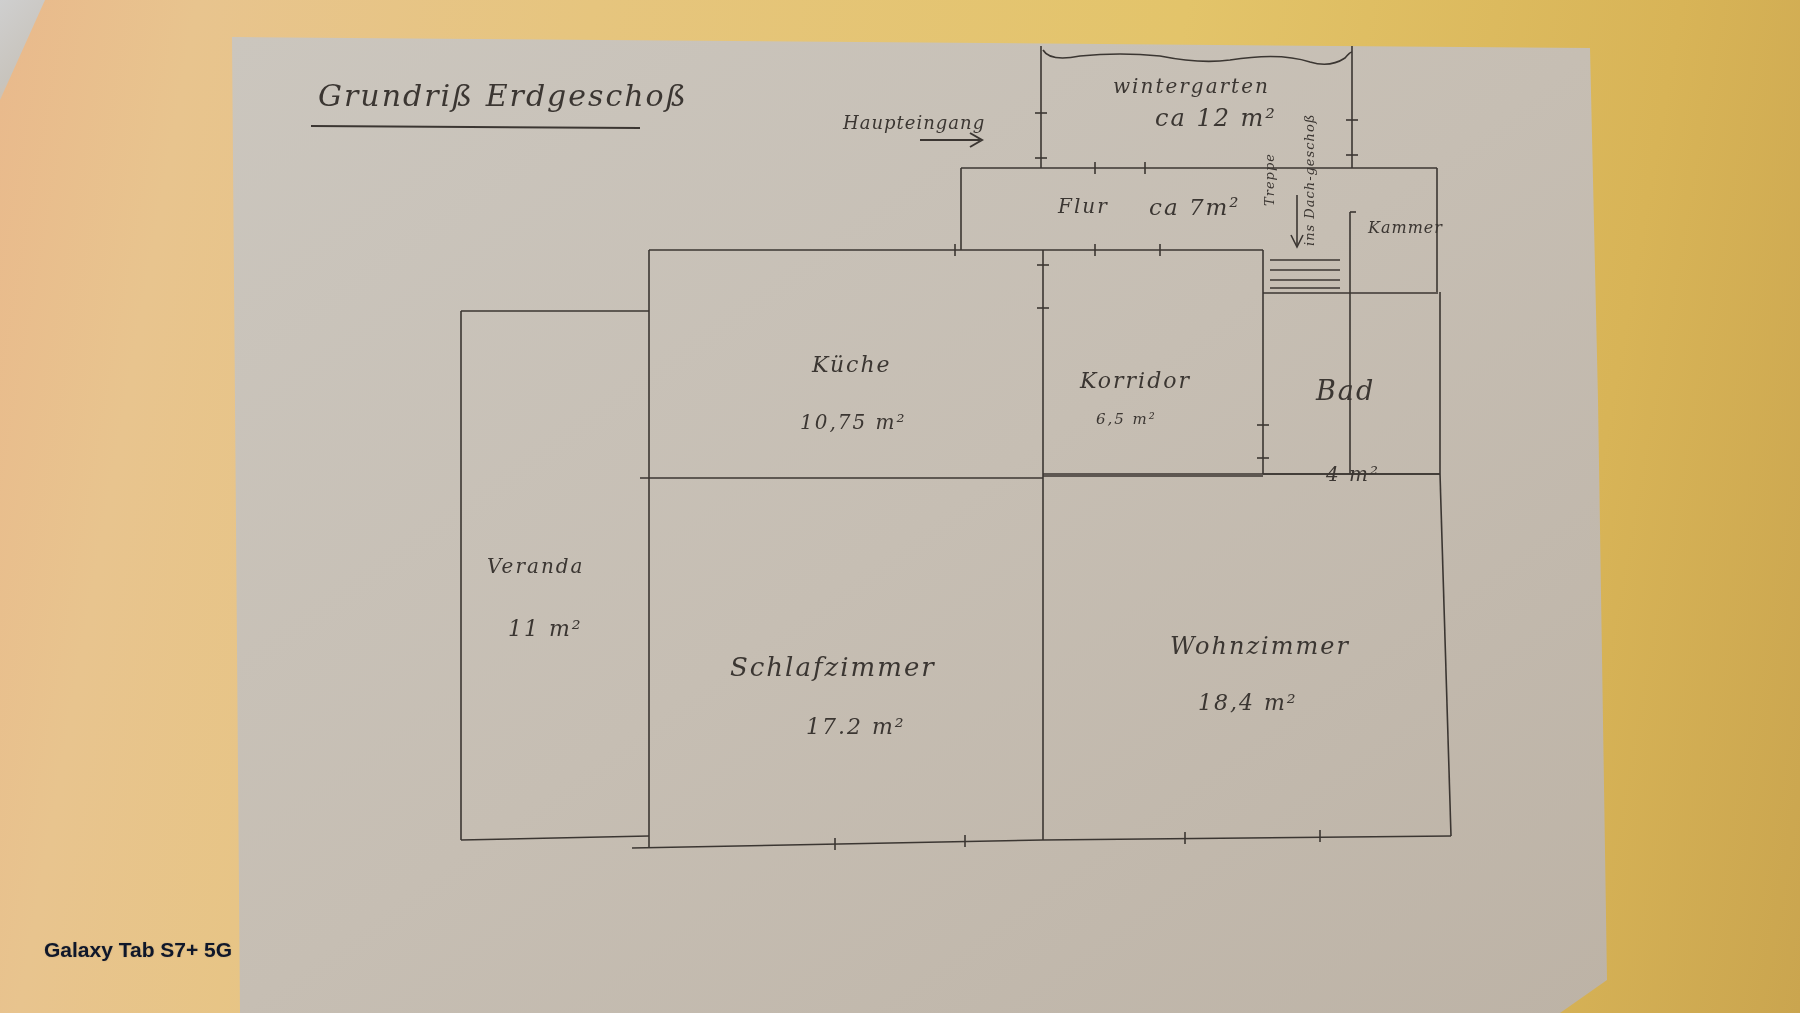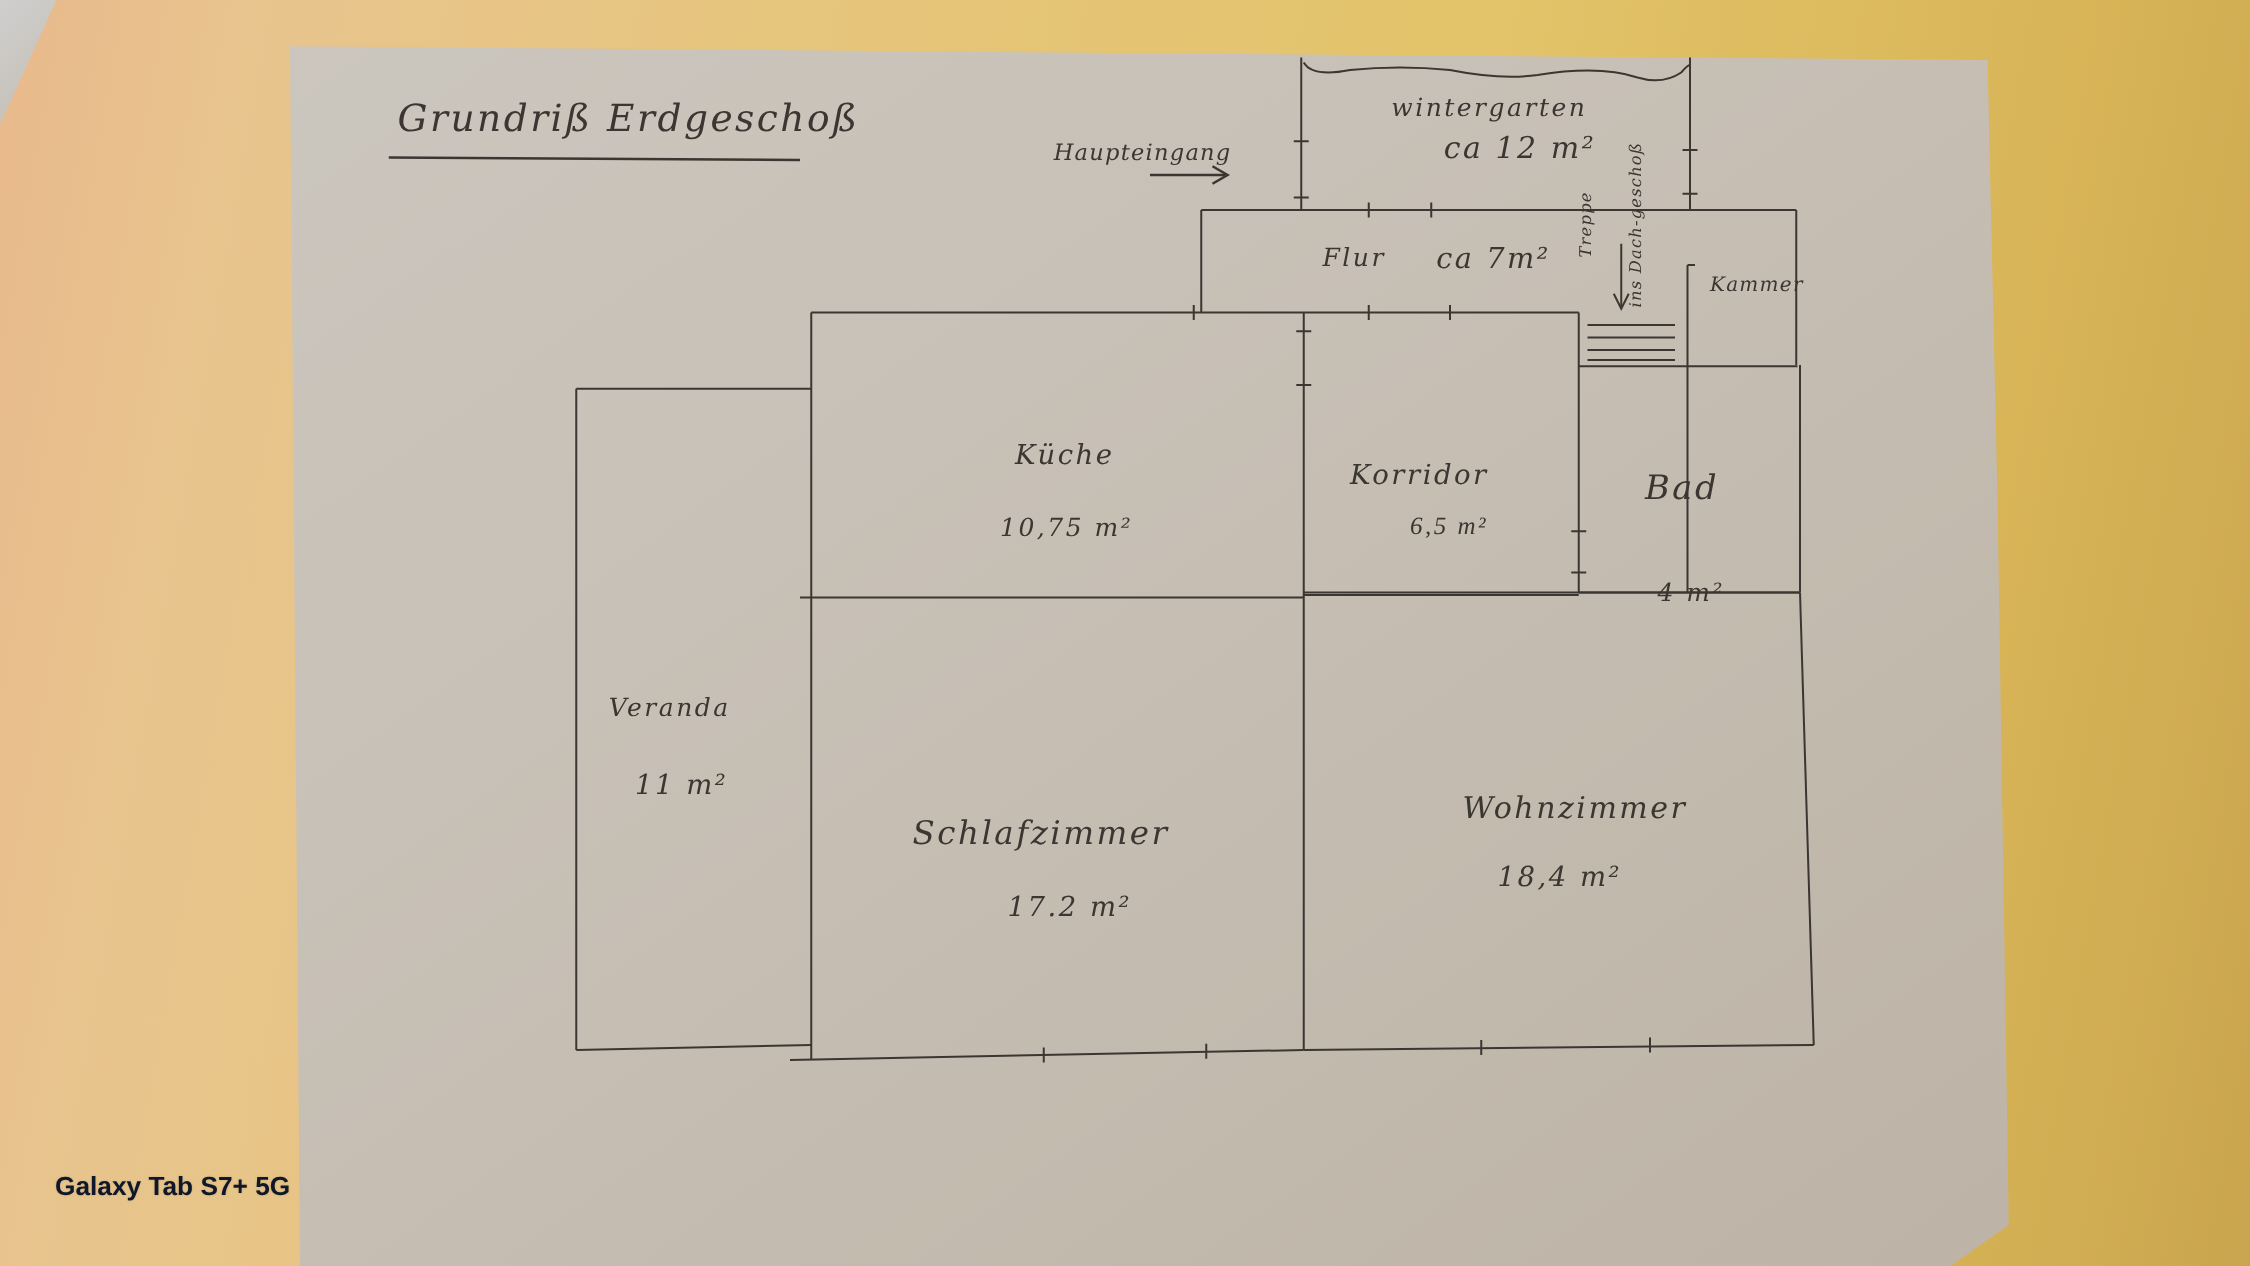--- a/index.html
+++ b/index.html
@@ -124,21 +124,21 @@
 
   <div class="hand" style="left:1262px;top:206px;font-size:13px;transform:rotate(-90deg);transform-origin:left top;letter-spacing:1px;">Treppe</div>
   <div class="hand" style="left:1302px;top:246px;font-size:13px;transform:rotate(-90deg);transform-origin:left top;letter-spacing:1px;">ins Dach-geschoß</div>
 
   <div class="hand" style="left:1368px;top:218px;font-size:16px;letter-spacing:1px;">Kammer</div>
 
   <div class="hand" style="left:812px;top:352px;font-size:22px;text-align:center;">Küche</div>
   <div class="hand" style="left:800px;top:410px;font-size:20px;">10,75 m²</div>
 
   <div class="hand" style="left:1080px;top:368px;font-size:22px;">Korridor</div>
-  <div class="hand" style="left:1128px;top:410px;font-size:20px;font-family:Liberation Serif, serif;">6,5 m²</div>
+  <div class="hand" style="left:1096px;top:410px;font-size:15px;">6,5 m²</div>
 
   <div class="hand" style="left:1316px;top:375px;font-size:27px;">Bad</div>
   <div class="hand" style="left:1326px;top:414px;font-size:20px;margin-top:48px;">4 m²</div>
 
   <div class="hand" style="left:487px;top:554px;font-size:20px;">Veranda</div>
   <div class="hand" style="left:508px;top:616px;font-size:22px;">11 m²</div>
 
   <div class="hand" style="left:730px;top:652px;font-size:26px;">Schlafzimmer</div>
   <div class="hand" style="left:806px;top:714px;font-size:22px;">17.2 m²</div>
 

